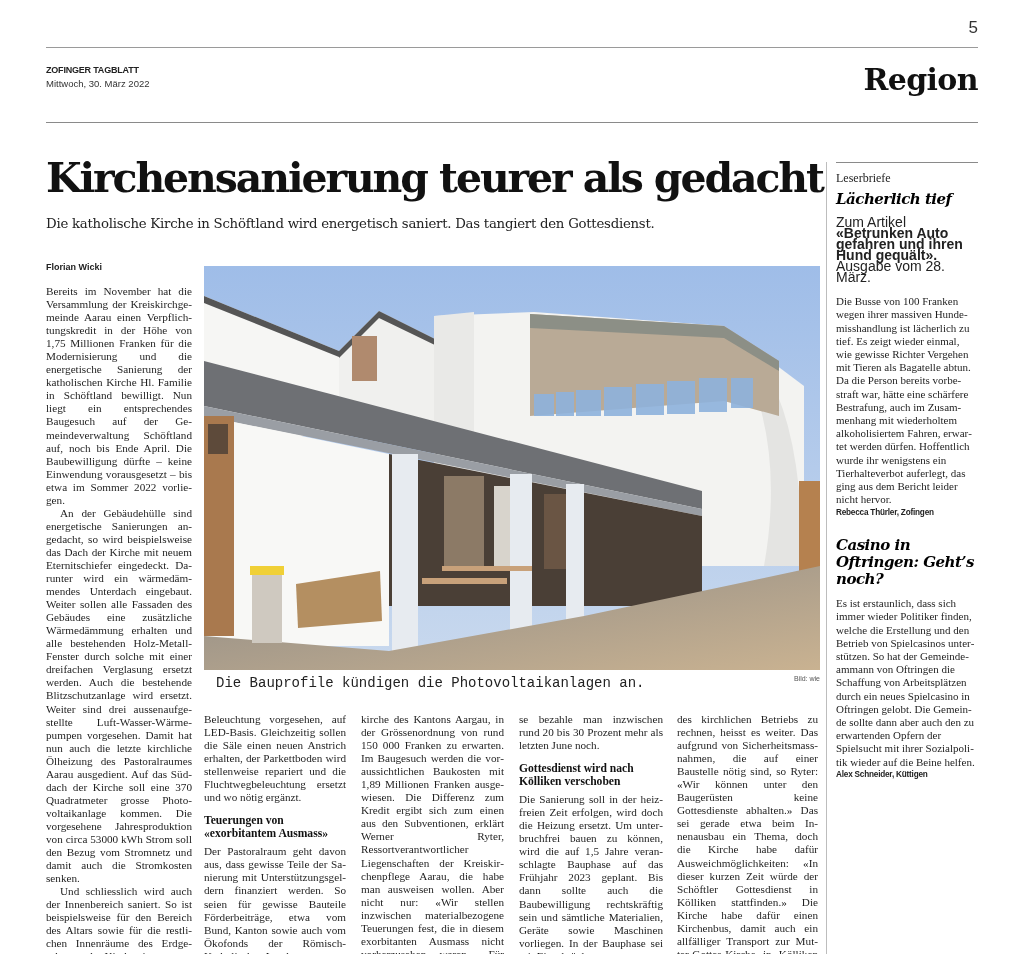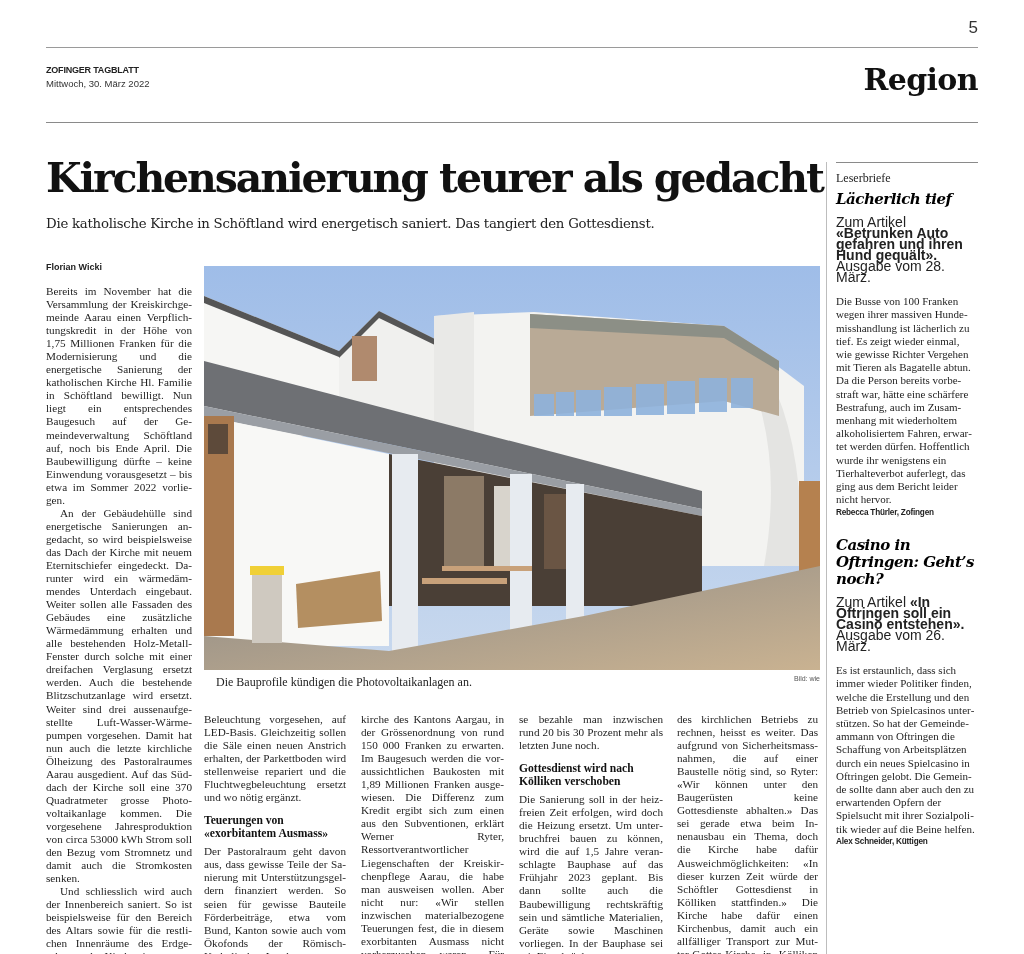--- a/index.html
+++ b/index.html
@@ -23,21 +23,21 @@
   .col p + p { text-indent: 14px; }
   .col1 { top: 285px; left: 46px; width: 146px; }
   .col2 { top: 713px; left: 204px; width: 142px; }
   .col3 { top: 713px; left: 361px; width: 143px; }
   .col4 { top: 713px; left: 519px; width: 144px; }
   .col5 { top: 713px; left: 677px; width: 141px; }
   .subhead { font-family: "Liberation Serif", serif; font-weight: bold; font-size: 11.6px; line-height: 13px; text-align: left; margin: 10px 0 5px 0; color: #111; }
 
   .photo { position: absolute; top: 266px; left: 204px; width: 616px; height: 404px; overflow: hidden; background: #a9c4ea; }
   .photo svg { display: block; width: 100%; height: 100%; }
-  .caption { position: absolute; top: 675px; left: 204px; font-family: Liberation Serif, serif; font-size: 12px; color: #222; padding-left: 12px; }
+  .caption { position: absolute; top: 675px; left: 204px; font-family: Liberation Mono, monospace; font-size: 14px; color: #222; padding-left: 12px; }
   .credit { position: absolute; top: 675px; right: 204px; font-family: "Liberation Sans", sans-serif; font-size: 7px; color: #555; }
 
   .sidebar-rule { position: absolute; top: 162px; left: 826px; width: 1px; height: 792px; background: #bdbdbd; }
   .sidebar { position: absolute; top: 162px; left: 836px; width: 142px; }
   .sidebar .topline { height: 1px; background: #8a8a8a; margin-bottom: 8px; }
   .sidebar .kicker { font-family: Liberation Serif, serif; font-size: 12px; color: #222; margin-bottom: 5px; }
   .lt-title { font-family: "DejaVu Serif", serif; font-style: italic; font-weight: bold; font-size: 15px; letter-spacing: -0.5px; line-height: 1.15; color: #000000; margin-bottom: 9px; }
   .lt-ref { font-family: "Liberation Sans", sans-serif; font-size: 14px; line-height: 11px; color: #222; margin-bottom: 12px; }
   .lt-ref b { font-weight: bold; }
   .lt-body { font-family: "Liberation Serif", serif; font-size: 11px; line-height: 13.2px; color: #1e1e1e; }
@@ -165,21 +165,17 @@
     <div class="lt-ref">
       <span>Zum Artikel </span><b>«Betrunken Auto gefahren und ihren Hund gequält».</b><br>
       <span>Ausgabe vom 28. März.</span>
     </div>
     <div class="lt-body">Die Busse von 100 Franken wegen ihrer massiven Hunde­misshandlung ist lächerlich zu tief. Es zeigt wieder einmal, wie gewisse Richter Vergehen mit Tieren als Bagatelle abtun. Da die Person bereits vorbe­straft war, hätte eine schärfere Bestrafung, auch im Zusam­menhang mit wiederholtem alkoholisiertem Fahren, erwar­tet werden dürfen. Hoffentlich wurde ihr wenigstens ein Tierhalteverbot auferlegt, das ging aus dem Bericht leider nicht hervor.</div>
     <div class="lt-author">Rebecca Thürler, Zofingen</div>
   </div>
 
   <div class="letter l2">
     <div class="lt-title">Casino in Oftringen: Geht’s noch?</div>
-    <div class="lt-ref">
-      <span>Zum Artikel </span><b>«In Oftringen soll ein Casino entstehen».</b><br>
-      <span>Ausgabe vom 26. März.</span>
-    </div>
     <div class="lt-body">Es ist erstaunlich, dass sich immer wieder Politiker finden, welche die Erstellung und den Betrieb von Spielcasinos unter­stützen. So hat der Gemeinde­ammann von Oftringen die Schaffung von Arbeitsplätzen durch ein neues Spielcasino in Oftringen gelobt. Die Gemein­de sollte dann aber auch den zu erwartenden Opfern der Spielsucht mit ihrer Sozialpoli­tik wieder auf die Beine helfen.</div>
     <div class="lt-author">Alex Schneider, Küttigen</div>
   </div>
 
 </aside>
 
 </body></html>

